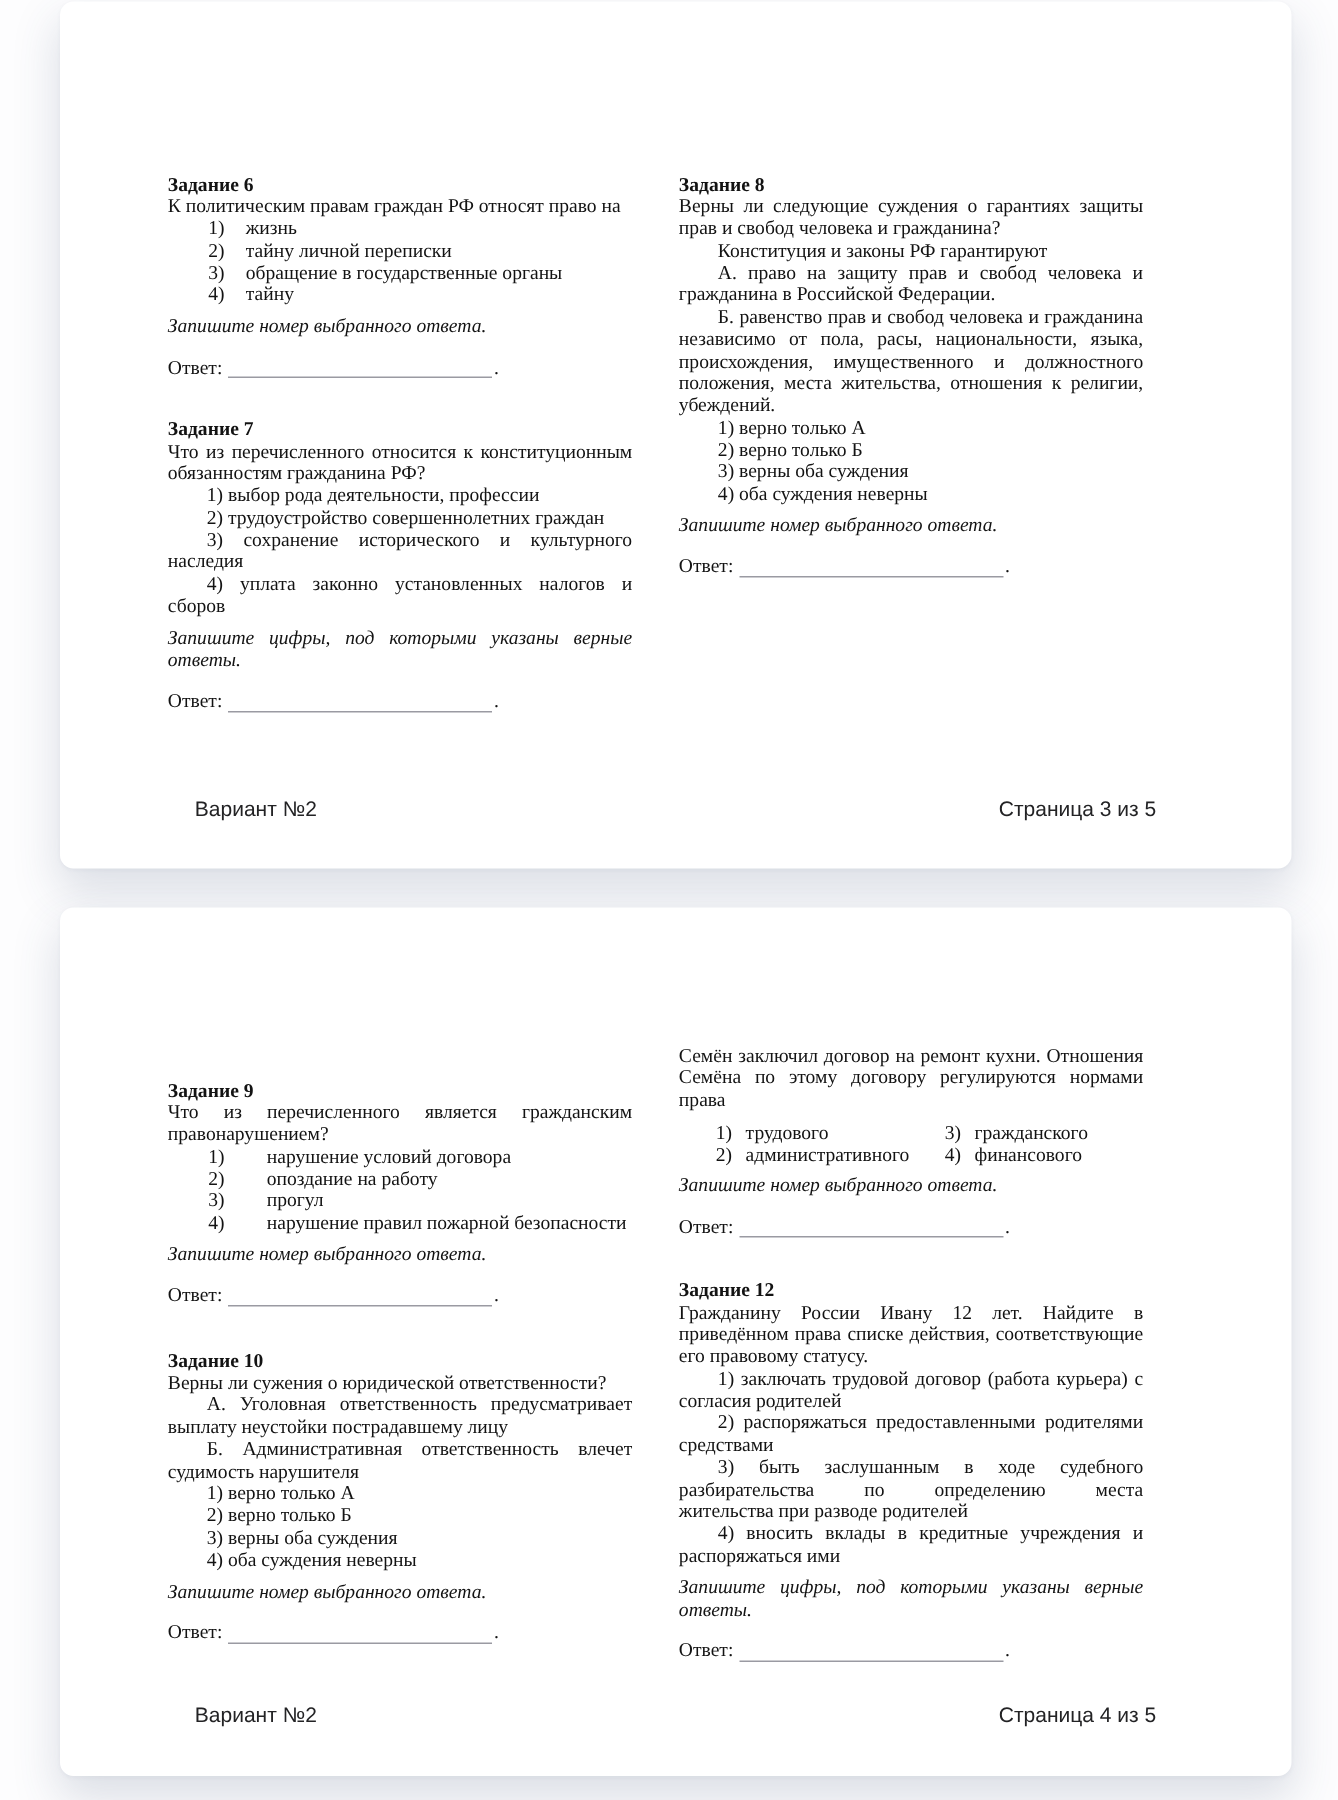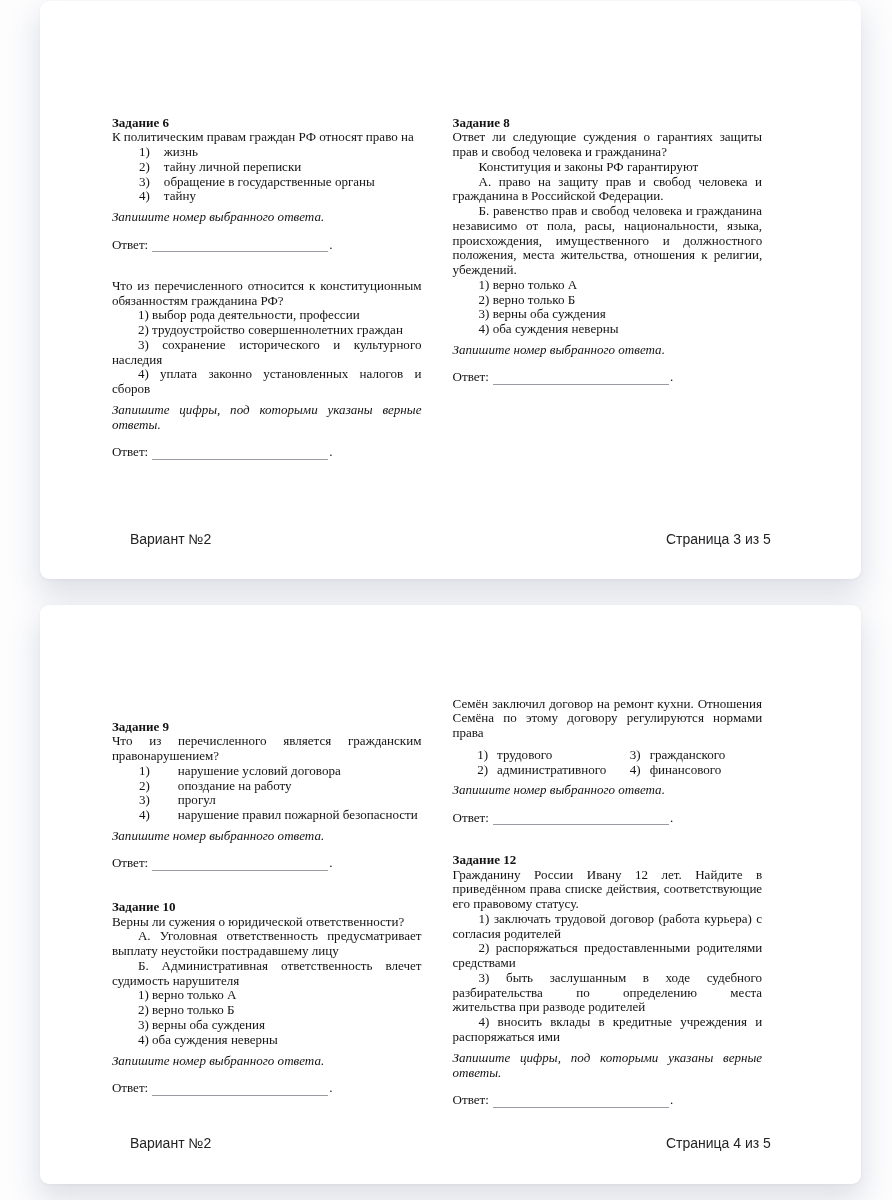--- a/index.html
+++ b/index.html
@@ -90,20 +90,21 @@
               <span class="opt-n">4)</span>
               <span class="opt-gap" style="width:14.1px"></span>
               <span class="opt-t">тайну</span>
             </div>
             <div class="instr">
               <p class="tline">Запишите номер выбранного ответа.</p>
             </div>
             <div class="answer"><span class="ans-label">Ответ:</span><span class="ansline"></span><span class="ans-dot">.</span></div>
           </section>
           <section class="task" style="margin-top:26.4px">
+            <p class="task-title">Задание 7</p>
             <div class="para">
               <p class="tline j">
                 <span class="w">Что</span>
                 <span class="w">из</span>
                 <span class="w">перечисленного</span>
                 <span class="w">относится</span>
                 <span class="w">к</span>
                 <span class="w">конституционным</span>
               </p>
               <p class="tline">обязанностям гражданина РФ?</p>
@@ -147,21 +148,21 @@
               <p class="tline">ответы.</p>
             </div>
             <div class="answer"><span class="ans-label">Ответ:</span><span class="ansline"></span><span class="ans-dot">.</span></div>
           </section>
         </div>
         <div class="doc-col right">
           <section class="task">
             <p class="task-title">Задание 8</p>
             <div class="para">
               <p class="tline j">
-                <span class="w">Ответ</span>
+                <span class="w">Верны</span>
                 <span class="w">ли</span>
                 <span class="w">следующие</span>
                 <span class="w">суждения</span>
                 <span class="w">о</span>
                 <span class="w">гарантиях</span>
                 <span class="w">защиты</span>
               </p>
               <p class="tline">прав и свобод человека и гражданина?</p>
             </div>
             <div class="para">

